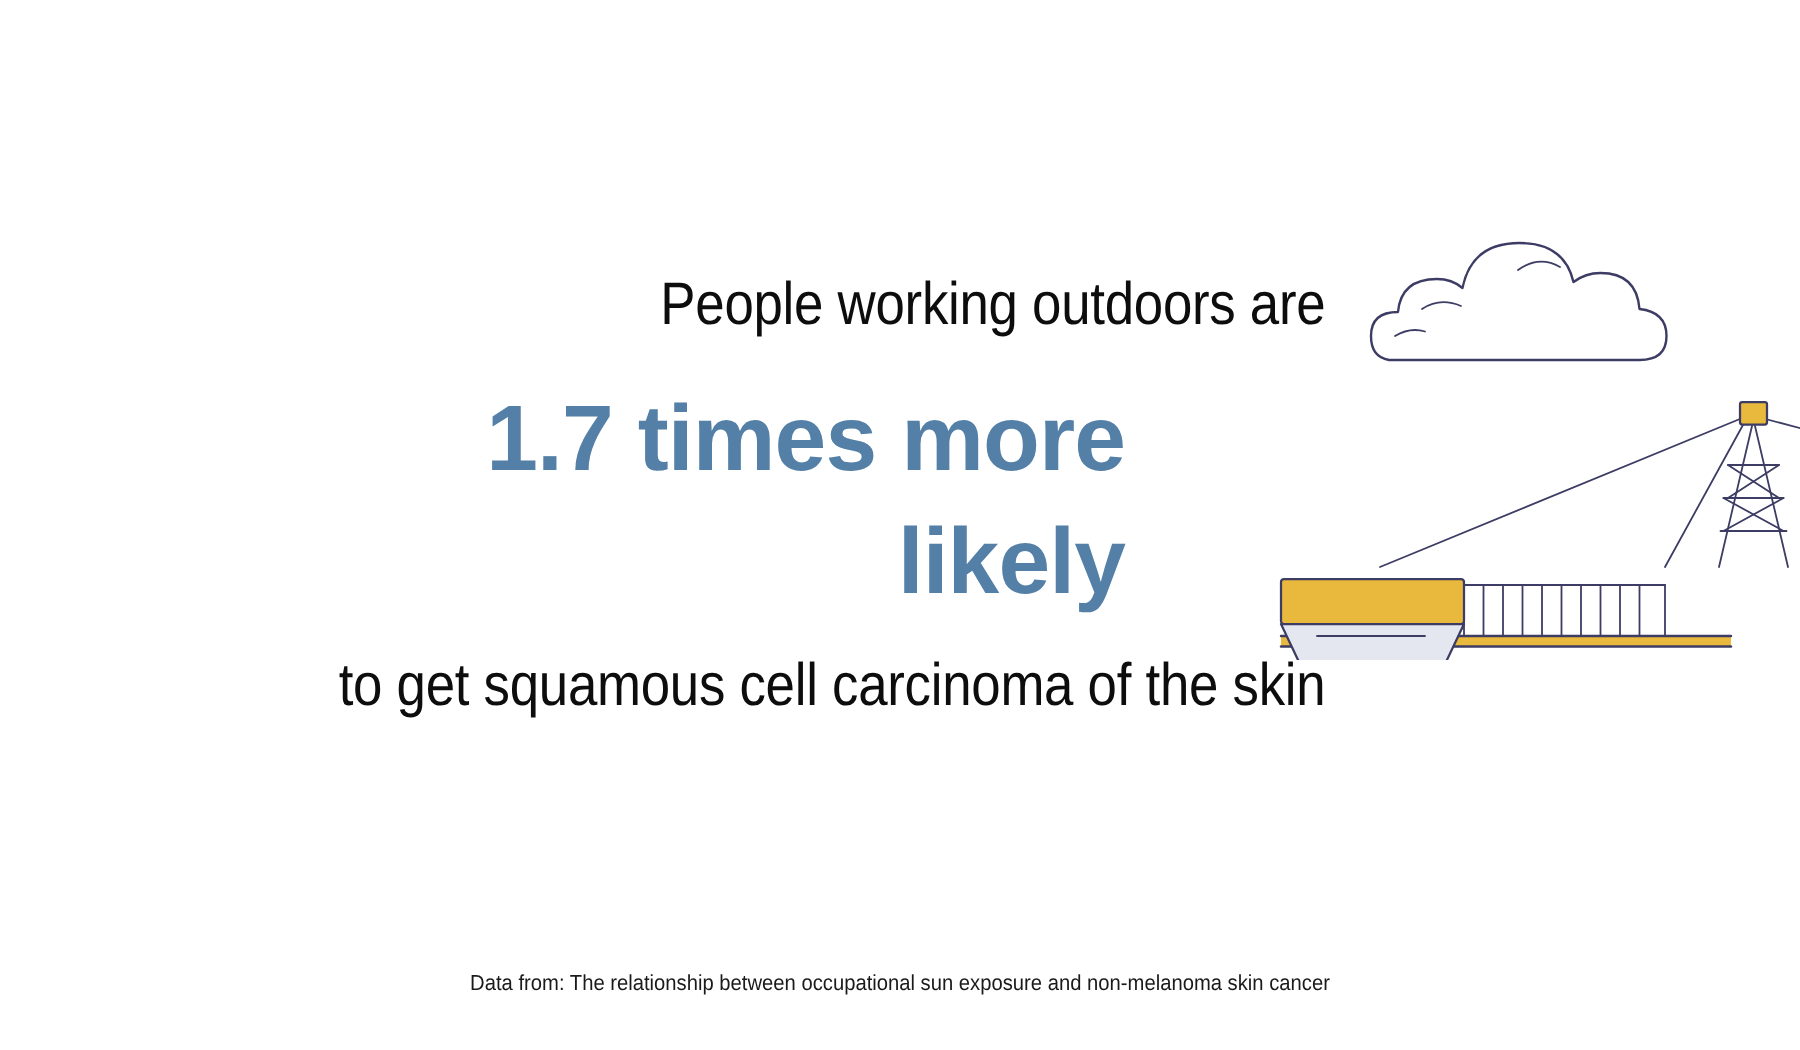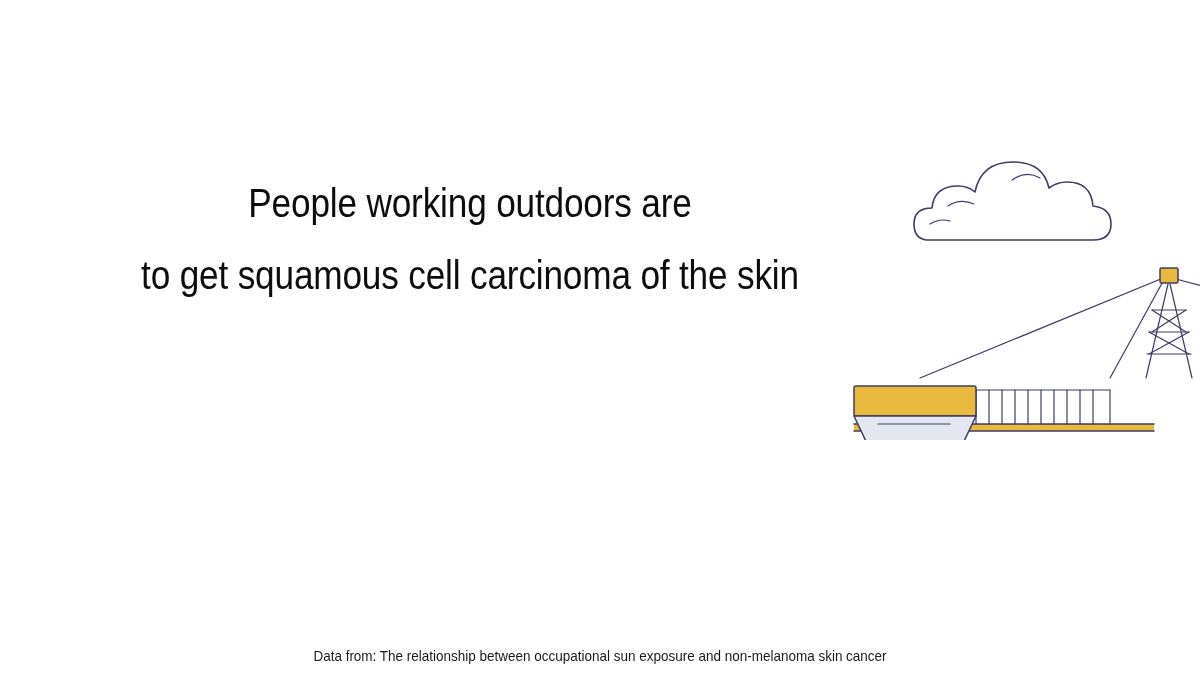--- a/index.html
+++ b/index.html
@@ -21,21 +21,21 @@
     inset: 0;
     background: #ffffff;
   }
 
   
   .text-block {
     position: absolute;
     left: 0;
     top: 180px;
     width: 940px;
-    text-align: center;
+    text-align: right;
   }
 
   .stat-lead {
     font-size: 40px;
     font-weight: 400;
     color: #0d0d0d;
     line-height: 1.15;
     letter-spacing: -0.2px;
     margin: 0 0 26px 0;
     transform: scaleX(0.88);
@@ -93,20 +93,21 @@
   }
 </style>
 </head>
 <body>
 
 <div class="slide">
 
   <div class="text-block">
     <p class="stat-lead">People working outdoors are</p>
 
+    <p class="stat-highlight">1.7 times more likely</p>
 
     <p class="stat-trail">to get squamous cell carcinoma of the skin</p>
   </div>
 
   <div class="source-note">Data from: The relationship between occupational sun exposure and non-melanoma skin cancer</div>
 
   <div class="illustration">
     <svg viewBox="0 0 420 420" xmlns="http://www.w3.org/2000/svg">
       <defs>
         <style>

